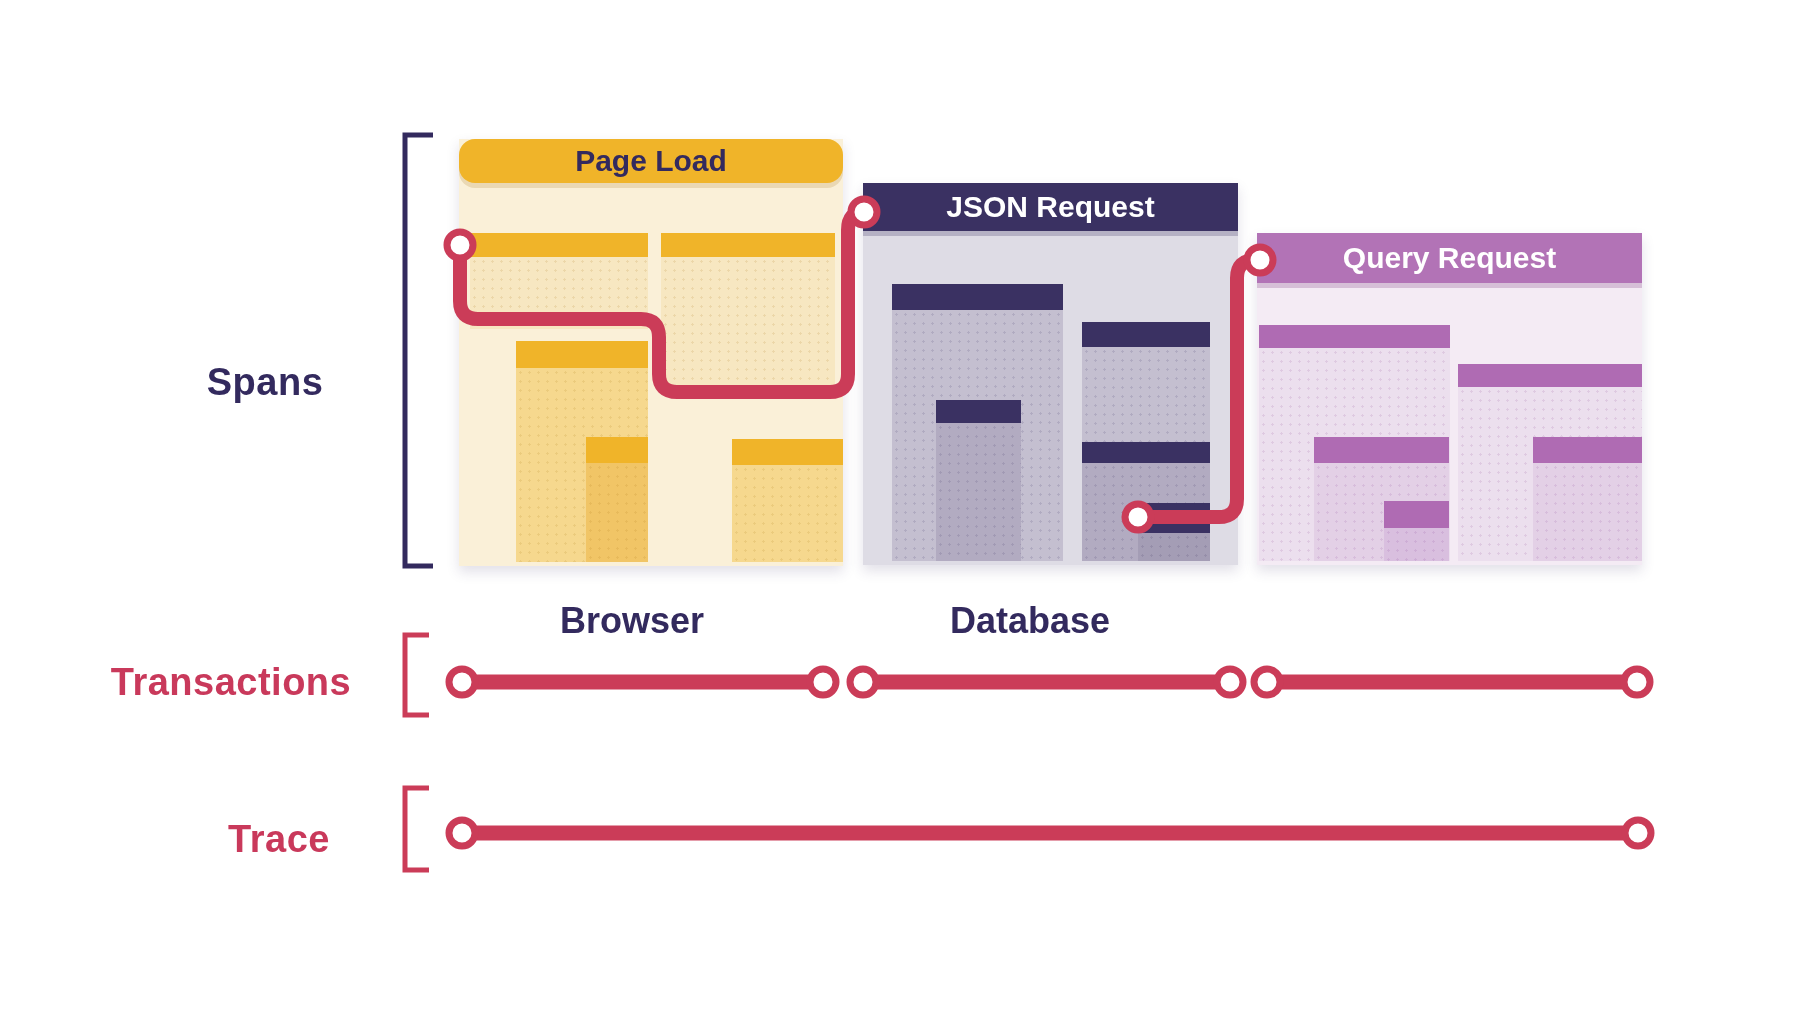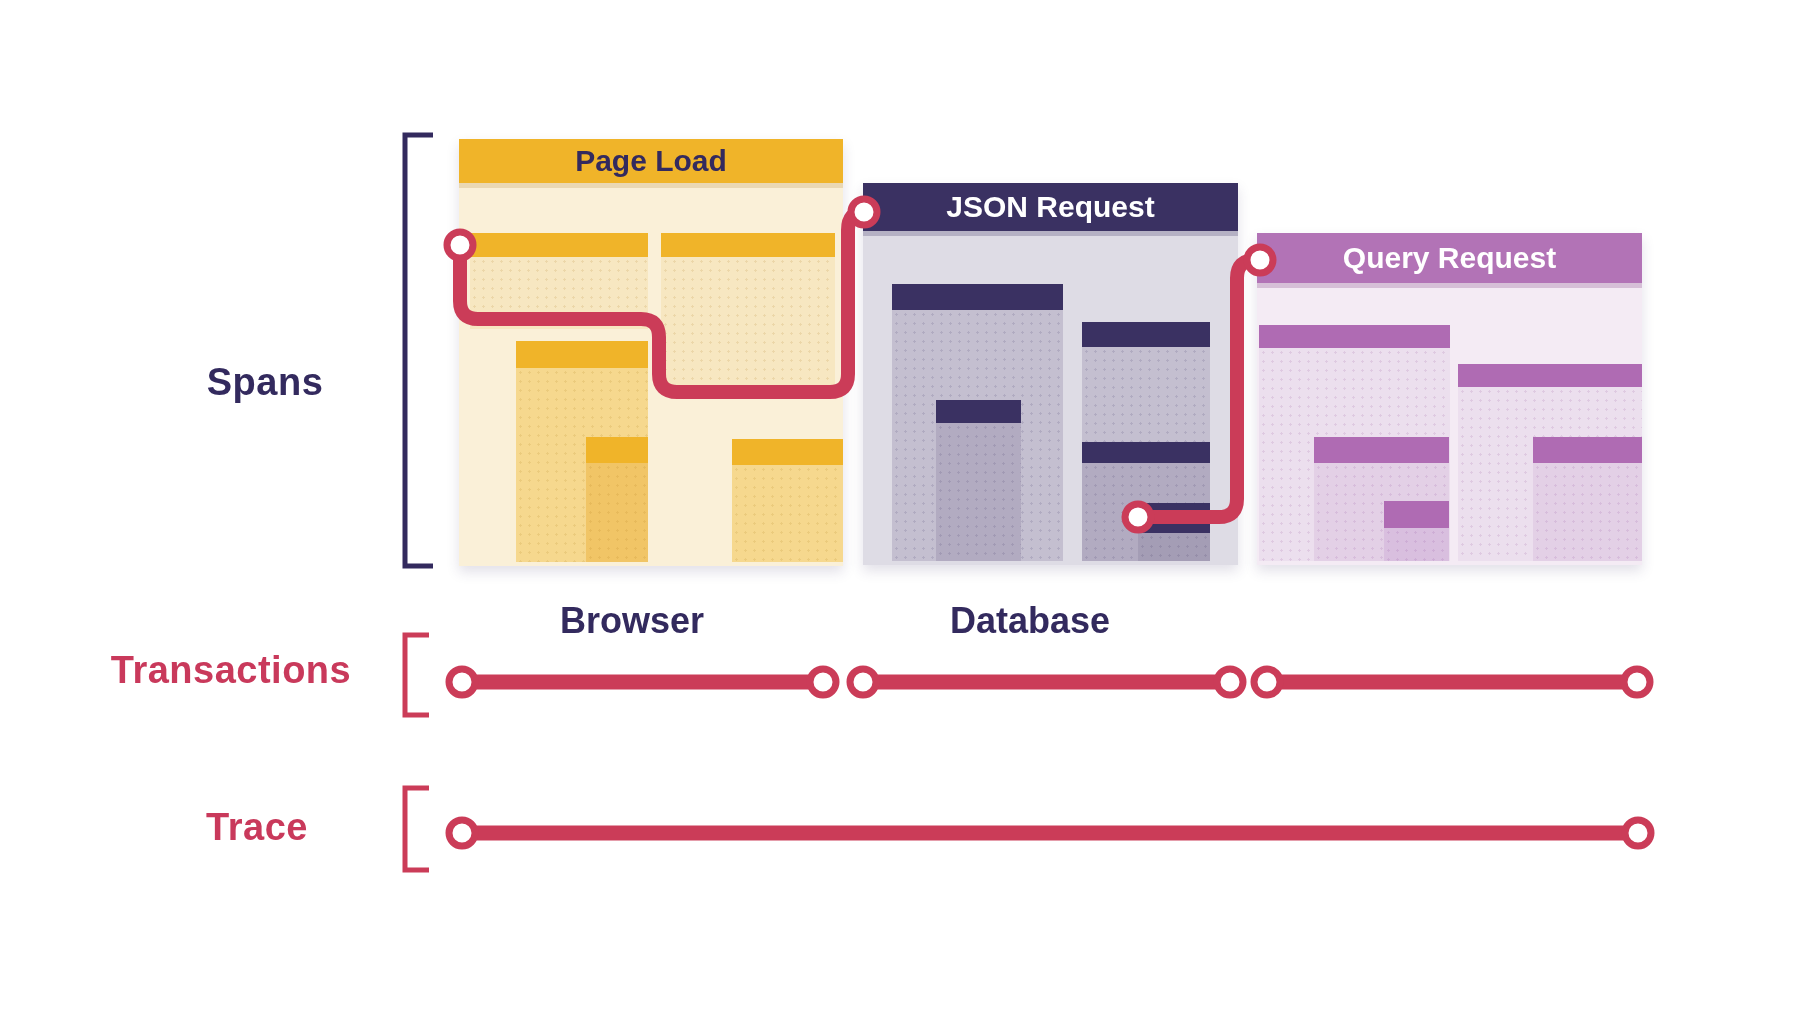--- a/index.html
+++ b/index.html
@@ -4,21 +4,21 @@
 <style>
   html,body{margin:0;padding:0;background:#ffffff;}
   .canvas{
     position:relative; width:1800px; height:1031px; background:#ffffff;
     font-family:"Liberation Sans", sans-serif; overflow:hidden;
   }
   
   .lbl{position:absolute; transform:translate(-50%,-50%); font-weight:bold; white-space:nowrap;}
   .lbl-section{font-size:38px; letter-spacing:.5px;}
   .lbl-indigo{color:#332A5E;}
-  .lbl-red{color:#C9395B;}
+  .lbl-red{color:#C9395B;margin-top:12px;}
   .lbl-service{font-size:36px; color:#332A5E;}
   
   .panel{position:absolute; box-shadow:0 6px 12px rgba(58,49,98,.15);}
   .panel-y{background:#FAF0D8;}
   .panel-i{background:#DEDCE5;}
   .panel-p{background:#F4EBF4;}
   .hd{position:absolute; left:0; right:0; top:0; display:flex; align-items:center; justify-content:center;
       font-weight:bold; font-size:30px;}
   .hd-y{background:#F0B429; color:#332A5E; box-shadow:0 5px 0 rgba(160,110,10,.18);}
   .hd-i{background:#3A3162; color:#FFFFFF; box-shadow:0 5px 0 rgba(58,49,98,.25);}
@@ -43,27 +43,27 @@
   
   .overlay{position:absolute; left:0; top:0; z-index:10; pointer-events:none;}
 </style>
 </head>
 <body>
 
 <div class="canvas">
 
   <div class="lbl lbl-section lbl-indigo" style="left:265px; top:382px;">Spans</div>
   <div class="lbl lbl-section lbl-red" style="left:231px; top:670px;">Transactions</div>
-  <div class="lbl lbl-section lbl-red" style="left:257px; top:827px;">Trace</div>
+  <div class="lbl lbl-section lbl-red" style="left:279px; top:827px;">Trace</div>
 
   <div class="lbl lbl-service" style="left:632px; top:621px;">Browser</div>
   <div class="lbl lbl-service" style="left:1030px; top:621px;">Database</div>
 
   <section class="panel panel-y" style="left:459px; top:139px; width:384px; height:427px;">
-    <header class="hd hd-y" style="height:44px;">
+    <header class="hd hd-y" style="height:44px;border-radius:16px;">
       <span>Page Load</span>
     </header>
 
     <div class="bar bar-y" style="left:11px;  top:94px;  width:178px; height:24px;"></div>
     <div class="bod bod-y2 dots-y" style="left:11px;  top:118px; width:178px; height:72px;"></div>
     <div class="bar bar-y" style="left:202px; top:94px;  width:174px; height:24px;"></div>
     <div class="bod bod-y2 dots-y" style="left:202px; top:118px; width:174px; height:128px;"></div>
 
     <div class="bar bar-y" style="left:57px;  top:202px; width:132px; height:27px;"></div>
     <div class="bod bod-y3 dots-y" style="left:57px;  top:229px; width:132px; height:194px;"></div>

